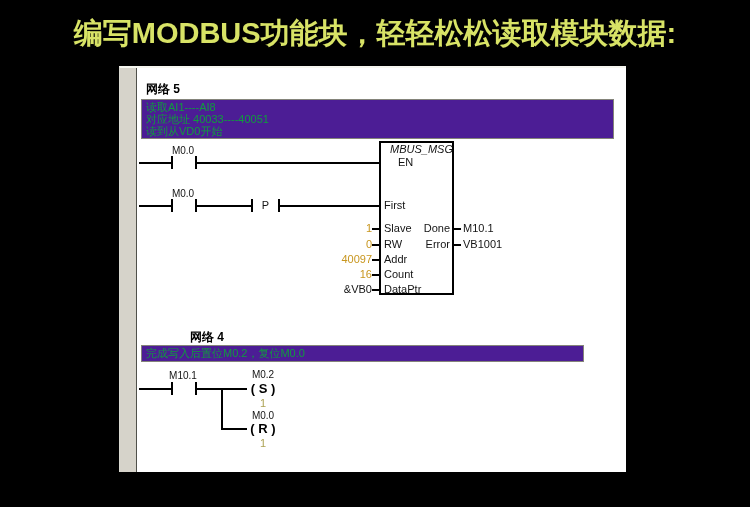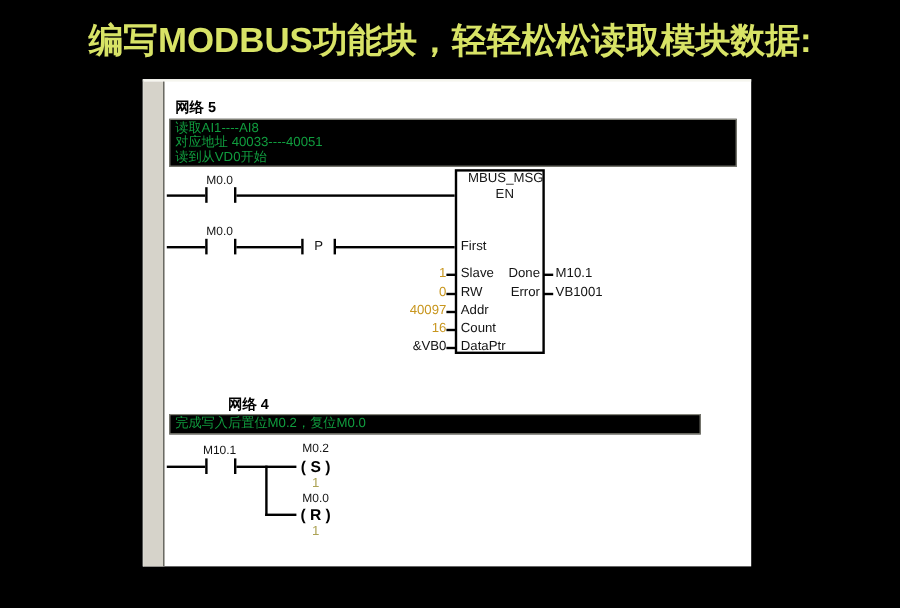--- a/index.html
+++ b/index.html
@@ -23,21 +23,21 @@
   .gutter{
     position:absolute;left:0;top:0;bottom:0;width:16px;
     background:#d6d3ca;border-right:1px solid #50504a;
   }
   .content{position:absolute;left:0;top:0;right:0;bottom:0;}
   .net-label{
     position:absolute;font-size:12px;font-weight:bold;color:#000;
     white-space:nowrap;
   }
   .comment-box{
-    position:absolute;background:#000000;border:1px solid #84847a;
+    position:absolute;background:#4c1d95;border:1px solid #84847a;
     box-sizing:border-box;padding:1px 4px;overflow:hidden;
   }
   .comment-line{
     font-size:11px;line-height:12px;color:#109c3e;white-space:nowrap;
   }
   .wh{position:absolute;height:2px;background:#000;}
   .wv{position:absolute;width:2px;background:#000;}
   .contact{position:absolute;height:13px;}
   .cbar{position:absolute;top:0;width:2px;height:13px;background:#000;}
   .cbar.l{left:0;} .cbar.r{right:0;}
@@ -111,23 +111,23 @@
     </div>
     <div class="wh" style="left:77px;top:137px;width:54px;"></div>
     <div class="contact" style="left:131px;top:131px;width:29px;">
       <div class="cbar l"></div>
       <div class="p-letter">P</div>
       <div class="cbar r"></div>
     </div>
     <div class="wh" style="left:160px;top:137px;width:99px;"></div>
 
     <div class="fblock" style="left:259px;top:73px;width:75px;height:154px;"></div>
-    <div class="blk-title" style="left:259px;top:75px;width:85px;">MBUS_MSG</div>
+    <div class="blk-title" style="left:259px;top:75px;width:85px;font-style:italic;">MBUS_MSG</div>
 
-    <div class="pin-label" style="left:279px;top:88px;padding-left:14px;">EN</div>
+    <div class="pin-label" style="left:264px;top:88px;padding-left:14px;">EN</div>
     <div class="pin-label" style="left:264px;top:131px;">First</div>
 
     <div class="pin-label" style="left:264px;top:154px;">Slave</div>
     <div class="pin-label" style="left:264px;top:170px;">RW</div>
     <div class="pin-label" style="left:264px;top:185px;">Addr</div>
     <div class="pin-label" style="left:264px;top:200px;">Count</div>
     <div class="pin-label" style="left:264px;top:215px;">DataPtr</div>
 
     <div class="pin-value const" style="left:180px;top:154px;width:72px;">1</div>
     <div class="pin-value const" style="left:180px;top:170px;width:72px;">0</div>

